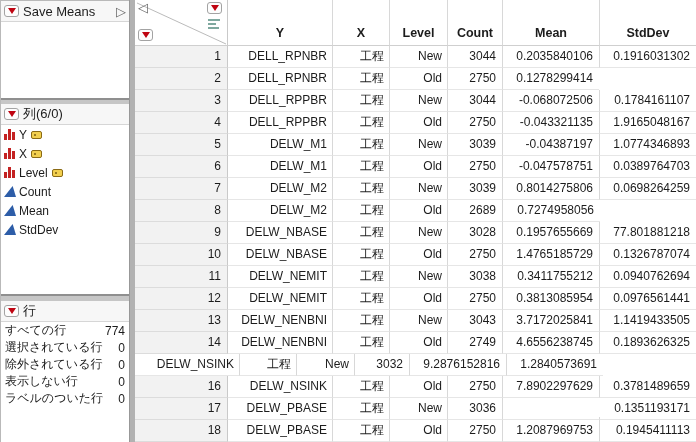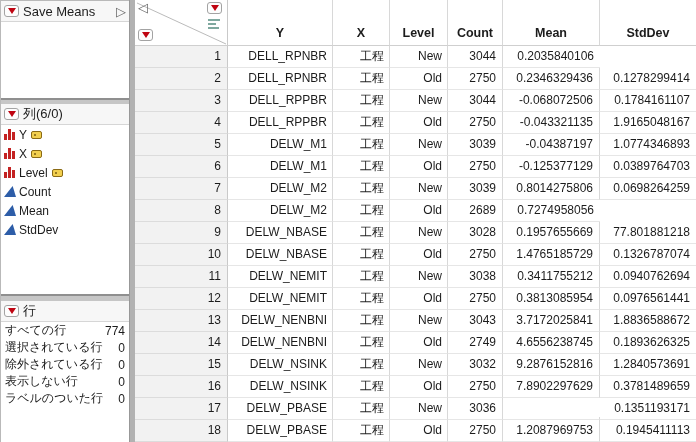--- a/index.html
+++ b/index.html
@@ -240,28 +240,28 @@
         <div class="hcell" style="width: 96px; min-width: 96px;">StdDev</div>
       </div>
     <div class="tbody" id="tbody">
         <div class="trow">
           <div class="cell rownum" style="width: 93px; min-width: 93px;">1</div>
           <div class="cell al-left" style="width: 105px; min-width: 105px;">DELL_RPNBR</div>
           <div class="cell al-left" style="width: 57px; min-width: 57px;">工程</div>
           <div class="cell al-left" style="width: 58px; min-width: 58px;">New</div>
           <div class="cell al-right" style="width: 55px; min-width: 55px;">3044</div>
           <div class="cell al-right" style="width: 97px; min-width: 97px;">0.2035840106</div>
+          <div class="cell al-right" style="width: 96px; min-width: 96px;">0.1916031302</div>
         </div>
         <div class="trow">
           <div class="cell rownum" style="width: 93px; min-width: 93px;">2</div>
           <div class="cell al-left" style="width: 105px; min-width: 105px;">DELL_RPNBR</div>
           <div class="cell al-left" style="width: 57px; min-width: 57px;">工程</div>
           <div class="cell al-left" style="width: 58px; min-width: 58px;">Old</div>
           <div class="cell al-right" style="width: 55px; min-width: 55px;">2750</div>
-          <div class="cell al-right" style="width: 97px; min-width: 97px;">0.2346329436</div>
           <div class="cell al-right" style="width: 96px; min-width: 96px;">0.1278299414</div>
         </div>
         <div class="trow">
           <div class="cell rownum" style="width: 93px; min-width: 93px;">3</div>
           <div class="cell al-left" style="width: 105px; min-width: 105px;">DELL_RPPBR</div>
           <div class="cell al-left" style="width: 57px; min-width: 57px;">工程</div>
           <div class="cell al-left" style="width: 58px; min-width: 58px;">New</div>
           <div class="cell al-right" style="width: 55px; min-width: 55px;">3044</div>
           <div class="cell al-right" style="width: 97px; min-width: 97px;">-0.068072506</div>
           <div class="cell al-right" style="width: 96px; min-width: 96px;">0.1784161107</div>
@@ -283,21 +283,21 @@
           <div class="cell al-right" style="width: 55px; min-width: 55px;">3039</div>
           <div class="cell al-right" style="width: 97px; min-width: 97px;">-0.04387197</div>
           <div class="cell al-right" style="width: 96px; min-width: 96px;">1.0774346893</div>
         </div>
         <div class="trow">
           <div class="cell rownum" style="width: 93px; min-width: 93px;">6</div>
           <div class="cell al-left" style="width: 105px; min-width: 105px;">DELW_M1</div>
           <div class="cell al-left" style="width: 57px; min-width: 57px;">工程</div>
           <div class="cell al-left" style="width: 58px; min-width: 58px;">Old</div>
           <div class="cell al-right" style="width: 55px; min-width: 55px;">2750</div>
-          <div class="cell al-right" style="width: 97px; min-width: 97px;">-0.125377129</div>
+          <div class="cell al-right" style="width: 97px; min-width: 97px;">-0.047578751</div>
           <div class="cell al-right" style="width: 96px; min-width: 96px;">0.0389764703</div>
         </div>
         <div class="trow">
           <div class="cell rownum" style="width: 93px; min-width: 93px;">7</div>
           <div class="cell al-left" style="width: 105px; min-width: 105px;">DELW_M2</div>
           <div class="cell al-left" style="width: 57px; min-width: 57px;">工程</div>
           <div class="cell al-left" style="width: 58px; min-width: 58px;">New</div>
           <div class="cell al-right" style="width: 55px; min-width: 55px;">3039</div>
           <div class="cell al-right" style="width: 97px; min-width: 97px;">0.8014275806</div>
           <div class="cell al-right" style="width: 96px; min-width: 96px;">0.0698264259</div>
@@ -346,33 +346,32 @@
           <div class="cell al-right" style="width: 97px; min-width: 97px;">0.3813085954</div>
           <div class="cell al-right" style="width: 96px; min-width: 96px;">0.0976561441</div>
         </div>
         <div class="trow">
           <div class="cell rownum" style="width: 93px; min-width: 93px;">13</div>
           <div class="cell al-left" style="width: 105px; min-width: 105px;">DELW_NENBNI</div>
           <div class="cell al-left" style="width: 57px; min-width: 57px;">工程</div>
           <div class="cell al-left" style="width: 58px; min-width: 58px;">New</div>
           <div class="cell al-right" style="width: 55px; min-width: 55px;">3043</div>
           <div class="cell al-right" style="width: 97px; min-width: 97px;">3.7172025841</div>
-          <div class="cell al-right" style="width: 96px; min-width: 96px;">1.8836588672</div>
+          <div class="cell al-right" style="width: 96px; min-width: 96px;">1.1419433505</div>
         </div>
         <div class="trow">
           <div class="cell rownum" style="width: 93px; min-width: 93px;">14</div>
           <div class="cell al-left" style="width: 105px; min-width: 105px;">DELW_NENBNI</div>
           <div class="cell al-left" style="width: 57px; min-width: 57px;">工程</div>
           <div class="cell al-left" style="width: 58px; min-width: 58px;">Old</div>
           <div class="cell al-right" style="width: 55px; min-width: 55px;">2749</div>
           <div class="cell al-right" style="width: 97px; min-width: 97px;">4.6556238745</div>
           <div class="cell al-right" style="width: 96px; min-width: 96px;">0.1893626325</div>
         </div>
         <div class="trow">
-          <div class="cell rownum" style="width: 93px; min-width: 93px;">15</div>
           <div class="cell al-left" style="width: 105px; min-width: 105px;">DELW_NSINK</div>
           <div class="cell al-left" style="width: 57px; min-width: 57px;">工程</div>
           <div class="cell al-left" style="width: 58px; min-width: 58px;">New</div>
           <div class="cell al-right" style="width: 55px; min-width: 55px;">3032</div>
           <div class="cell al-right" style="width: 97px; min-width: 97px;">9.2876152816</div>
           <div class="cell al-right" style="width: 96px; min-width: 96px;">1.2840573691</div>
         </div>
         <div class="trow">
           <div class="cell rownum" style="width: 93px; min-width: 93px;">16</div>
           <div class="cell al-left" style="width: 105px; min-width: 105px;">DELW_NSINK</div>

